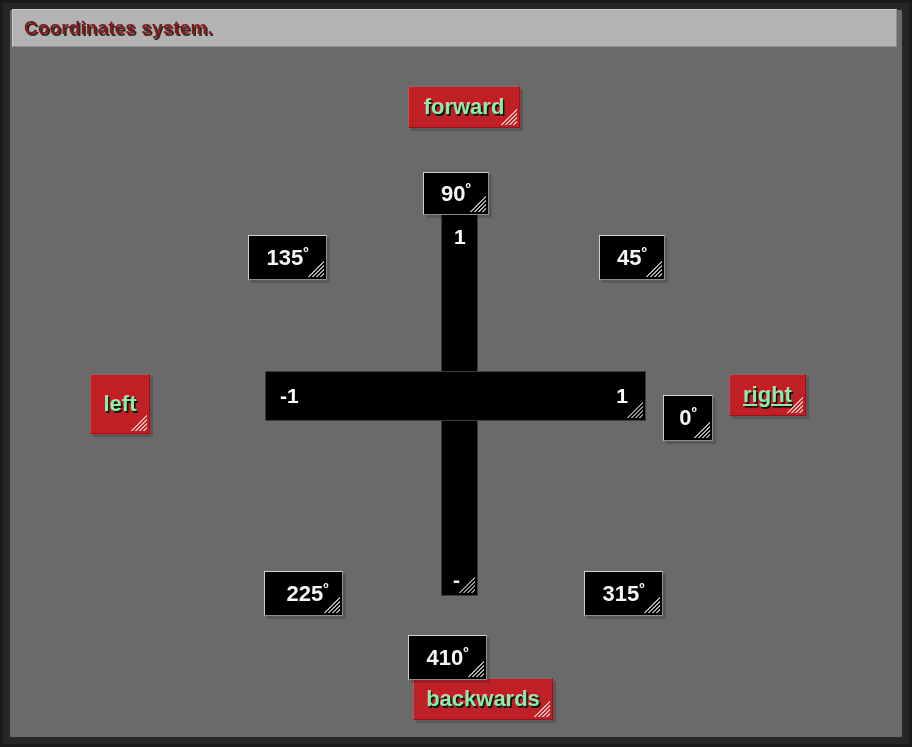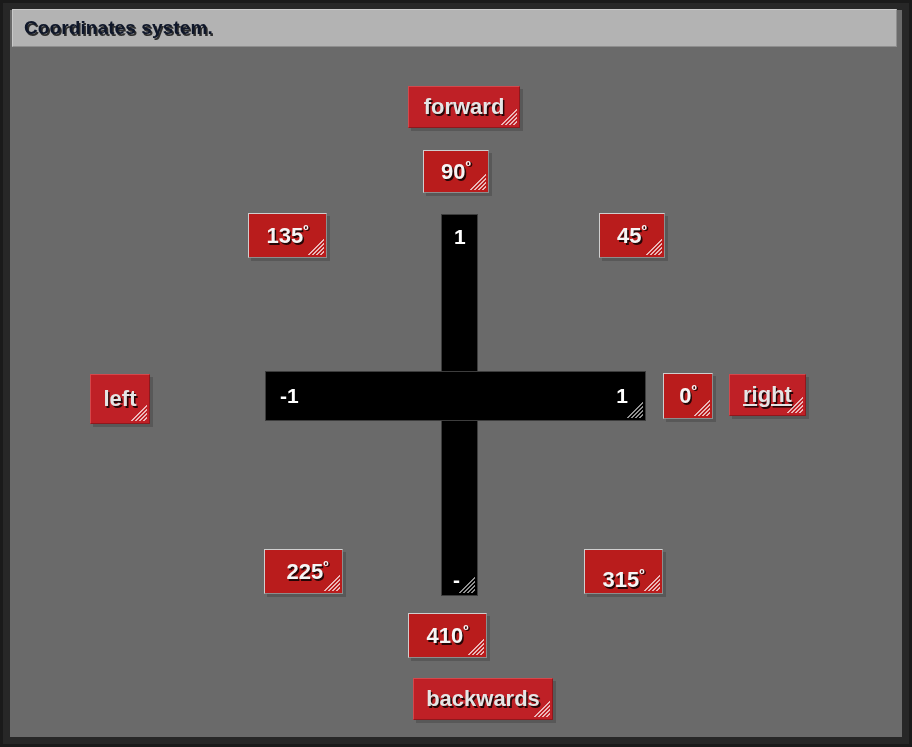--- a/index.html
+++ b/index.html
@@ -77,21 +77,21 @@
     border-right: 1px solid #8e8e8e;
     border-bottom: 1px solid #8e8e8e;
     box-sizing: border-box;
     display: flex;
     align-items: center;
   }
   #title-bar .title-text {
     margin-left: 11px;
     font-size: 19px;
     font-weight: bold;
-    color: #0f172a;
+    color: #7f1d1d;
     text-shadow: 1.5px 1.5px 0 rgba(0,0,0,0.75);
     letter-spacing: 0.1px;
     white-space: nowrap;
   }
 
   
   .axis-bar {
     position: absolute;
     background: #000000;
     box-sizing: border-box;
@@ -161,37 +161,38 @@
     justify-content: center;
     white-space: nowrap;
     font-weight: bold;
     color: #ffffff;
     text-shadow: 1.6px 1.6px 0 rgba(0,0,0,0.8);
     user-select: none;
   }
 
   
   .chip-gray {
-    background: #b91c1c;
+    background: #000000;
     border-top: 1px solid #cfcfcf;
     border-left: 1px solid #cfcfcf;
     border-right: 1px solid #8d8d8d;
     border-bottom: 1px solid #8d8d8d;
     font-size: 22px;
     color: #f5f5f5;
+    margin-top: 22px;
   }
   
   .chip-red {
     background: #bf2026;
     border-top: 1px solid #d4484c;
     border-left: 1px solid #d4484c;
     border-right: 1px solid #8e181d;
     border-bottom: 1px solid #8e181d;
     font-size: 22px;
-    color: #e5e5e5;
+    color: #86efac;
   }
   .chip-shadow {
     box-shadow: 3px 3px 0 rgba(0,0,0,0.17);
   }
 
   .deg-sup {
     font-size: 0.66em;
     vertical-align: super;
     line-height: 0;
     margin-left: 0px;
@@ -220,21 +221,21 @@
     <span id="axis-h-left-value" class="axis-label">-1</span>
     <span id="axis-h-right-value" class="axis-label">1</span>
     <span class="grip dark"></span>
   </div>
 
   <div class="label-box chip-red chip-shadow" style="left:408px; top:86px; width:112px; height:42px;">
     <span>forward</span>
     <span class="grip light"></span>
   </div>
 
-  <div class="label-box chip-red chip-shadow" style="left:90px; top:374px; width:60px; height:50px;">
+  <div class="label-box chip-red chip-shadow" style="left:90px; top:374px; width:60px; height:60px;">
     <span>left</span>
     <span class="grip light"></span>
   </div>
 
   <div class="label-box chip-red chip-shadow" style="left:729px; top:374px; width:77px; height:42px;text-decoration:underline;">
     <span>right</span>
     <span class="grip light"></span>
   </div>
 
   <div class="label-box chip-red chip-shadow" style="left:413px; top:678px; width:140px; height:42px;">
@@ -261,21 +262,21 @@
   <div class="label-box chip-gray chip-shadow" style="left:663px; top:373px; width:50px; height:46px;">
     <span><span>0</span><span class="deg-sup">º</span></span>
     <span class="grip light"></span>
   </div>
 
   <div class="label-box chip-gray chip-shadow" style="left:264px; top:549px; width:79px; height:45px;padding-left:8px;">
     <span><span>225</span><span class="deg-sup">º</span></span>
     <span class="grip light"></span>
   </div>
 
-  <div class="label-box chip-gray chip-shadow" style="left:584px; top:549px; width:79px; height:45px;align-items:flex-end;">
+  <div class="label-box chip-gray chip-shadow" style="left:584px; top:549px; width:79px; height:45px;">
     <span><span>315</span><span class="deg-sup">º</span></span>
     <span class="grip light"></span>
   </div>
 
   <div class="label-box chip-gray chip-shadow" style="left:408px; top:613px; width:79px; height:45px;">
     <span><span>410</span><span class="deg-sup">º</span></span>
     <span class="grip light"></span>
   </div>
 
 </div>

